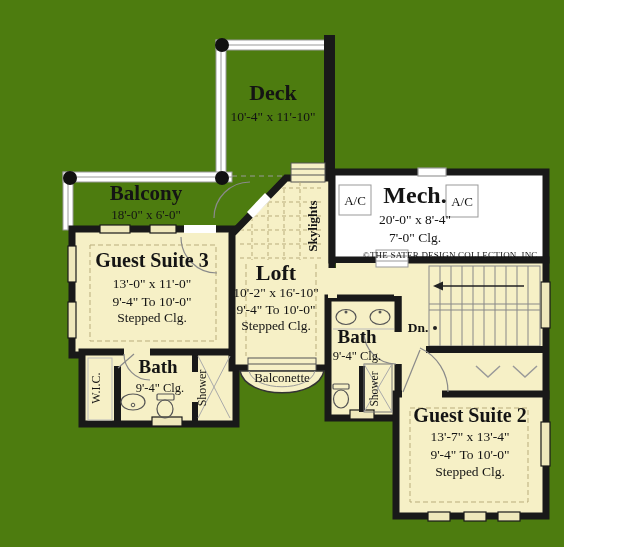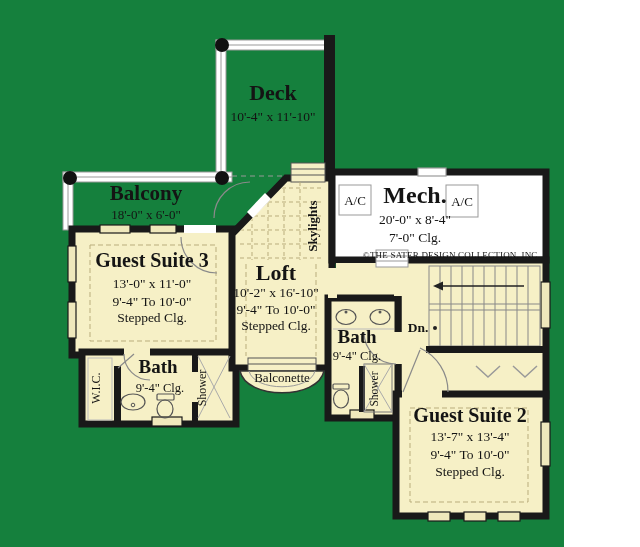--- a/index.html
+++ b/index.html
@@ -1,16 +1,16 @@
 <!DOCTYPE html>
 <html><head>
 <meta charset="utf-8">
 <style>
   html,body{margin:0;padding:0;background:#ffffff;}
-  .canvas{position:relative;width:564px;height:547px;background:#15803d;overflow:hidden;
+  .canvas{position:relative;width:564px;height:547px;background:#4d7c0f;overflow:hidden;
           font-family:"Liberation Serif", serif;}
   svg text{fill:#141414;}
   .room-title{font-weight:bold;}
 </style>
 </head>
 <body>
 
 <div class="canvas">
 <svg width="640" height="547" viewBox="0 0 640 547">
   <defs>

